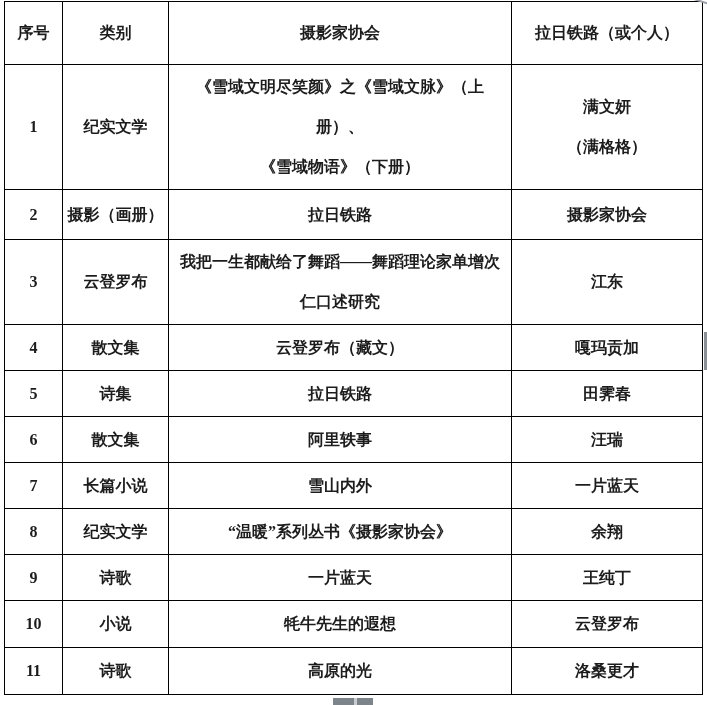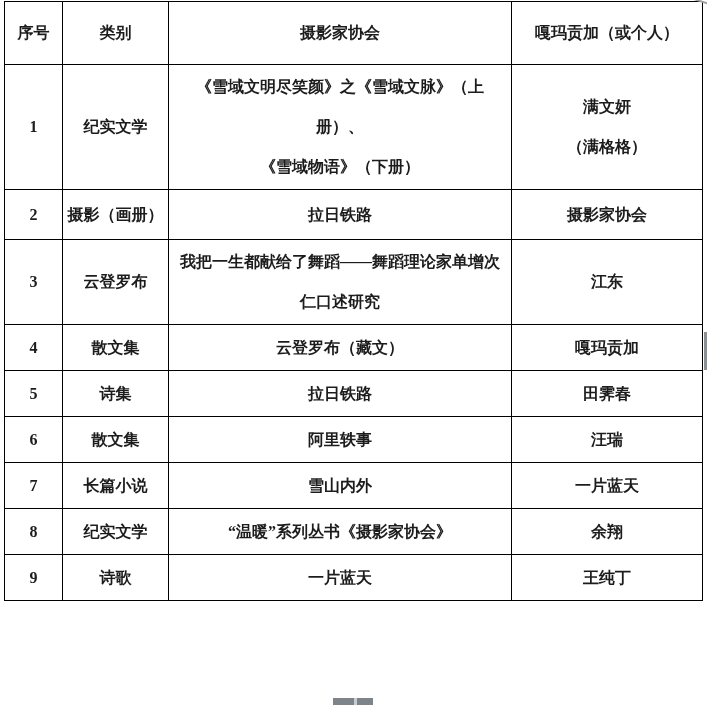--- a/index.html
+++ b/index.html
@@ -89,21 +89,21 @@
       <col class="c-no">
       <col class="c-cat">
       <col class="c-title">
       <col class="c-sup">
     </colgroup>
     <thead>
       <tr>
         <th>序号</th>
         <th>类别</th>
         <th>摄影家协会</th>
-        <th>嘎玛贡加（或个人）</th>
+        <th>拉日铁路（或个人）</th>
       </tr>
     </thead>
     <tbody id="table-body">
     <tr>
       <td>1</td>
       <td>纪实文学</td>
       <td>《雪域文明尽笑颜》之《雪域文脉》（上册）、
 《雪域物语》（下册）</td>
       <td>满文妍
 （满格格）</td>
@@ -159,21 +159,33 @@
       <td>余翔</td>
     </tr>
 
     <tr>
       <td>9</td>
       <td>诗歌</td>
       <td>一片蓝天</td>
       <td>王纯丁</td>
     </tr>
 
+    <tr>
+      <td>10</td>
+      <td>小说</td>
+      <td>牦牛先生的遐想</td>
+      <td>云登罗布</td>
+    </tr>
 
+    <tr>
+      <td>11</td>
+      <td>诗歌</td>
+      <td>高原的光</td>
+      <td>洛桑更才</td>
+    </tr>
   </tbody>
   </table>
 
   <div class="corner-tick"></div>
   <div class="right-edge-fragment"></div>
   <div class="scroll-fragment"></div>
 
 </div>
 
 </body></html>

